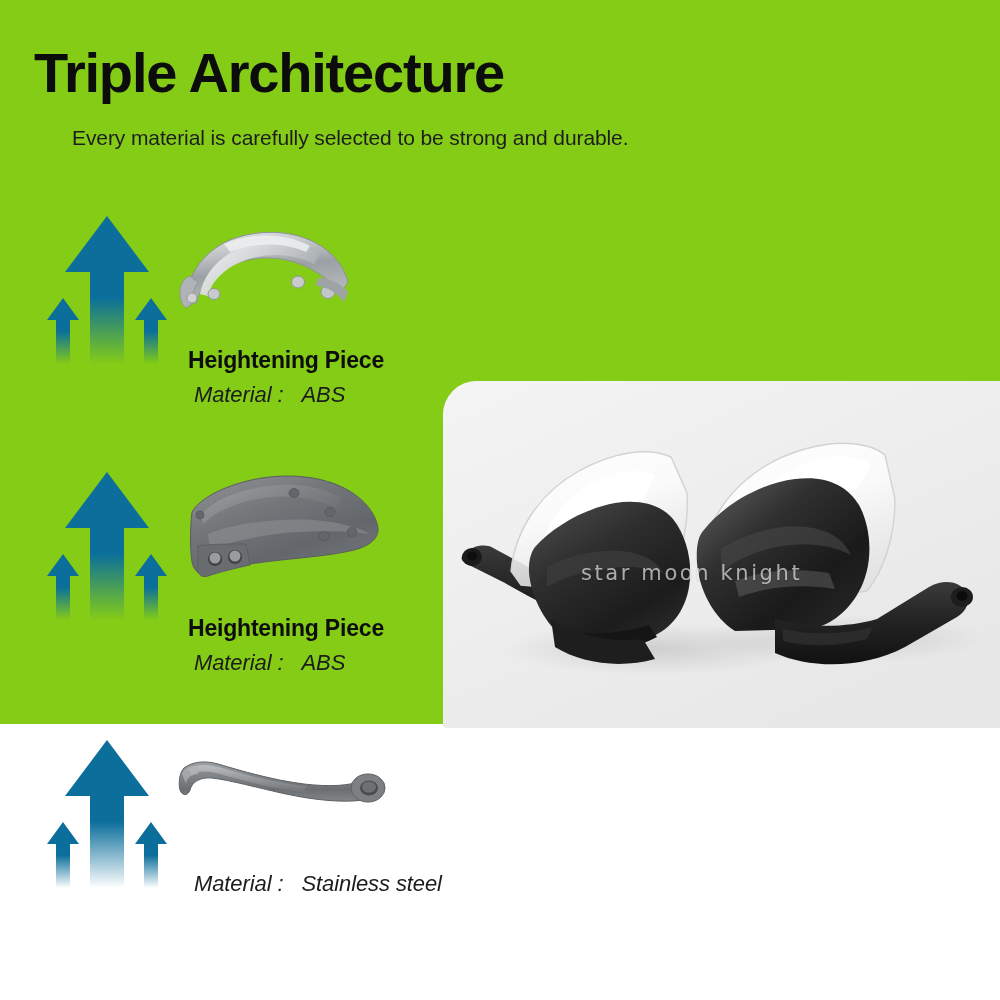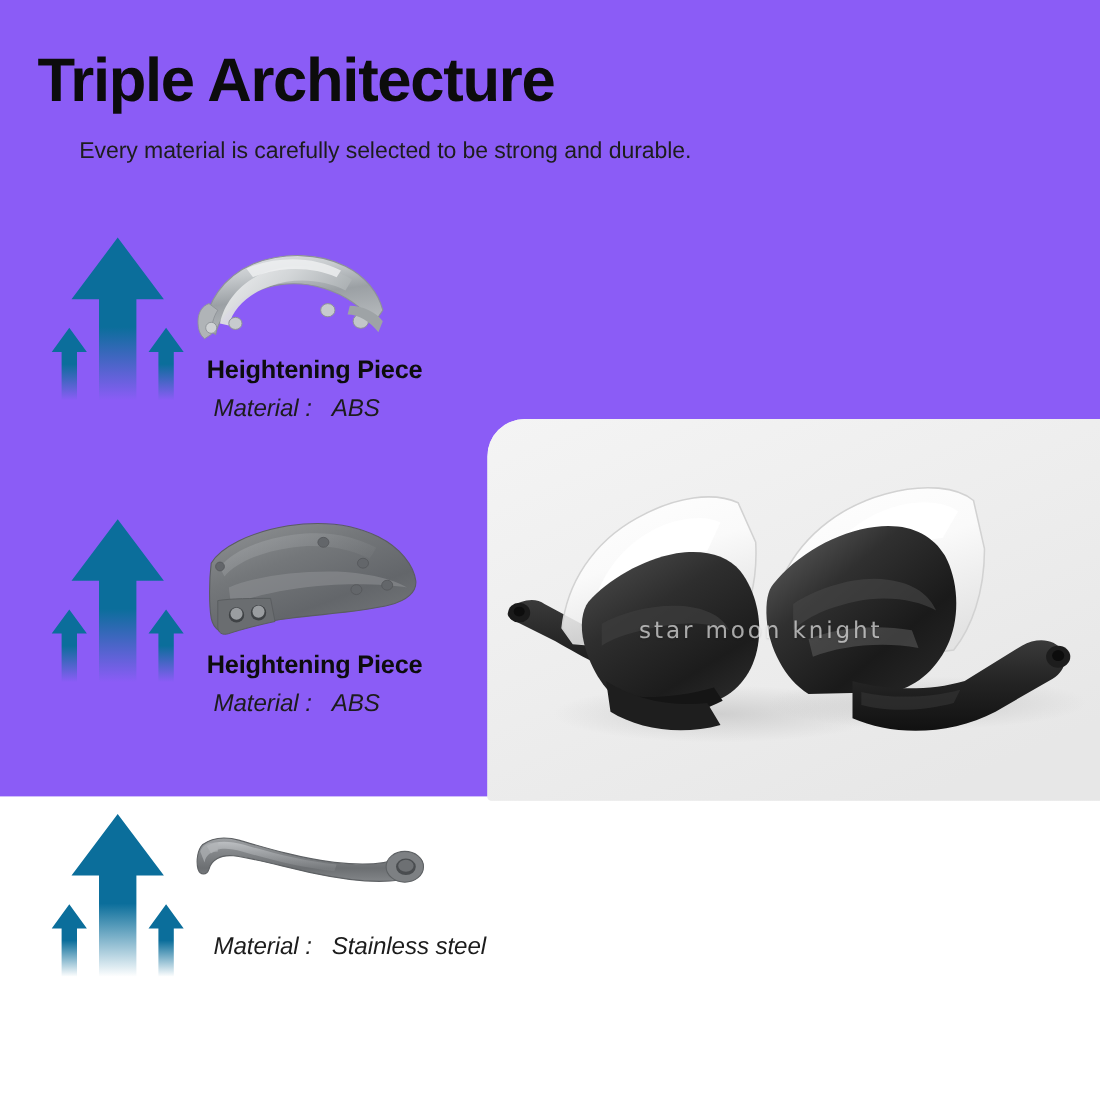--- a/index.html
+++ b/index.html
@@ -2,21 +2,21 @@
 <html><head>
 <meta charset="utf-8">
 <style>
   * { box-sizing: border-box; margin: 0; padding: 0; }
   html, body {
     width: 1000px; height: 1000px;
     background: #ffffff;
     font-family: "Liberation Sans", sans-serif;
     overflow: hidden;
   }
-  .page { position: relative; width: 1000px; height: 724px; background: #8b5cf6; }
+  .page { position: relative; width: 1000px; height: 724px; background: #84cc16; }
 
   
   .title {
     position: absolute; left: 34px; top: 44px;
     font-size: 56px; font-weight: 700; letter-spacing: -1.2px;
     color: #0c0c0c; line-height: 1.05; white-space: nowrap;
   }
   .subtitle {
     position: absolute; left: 34px; top: 126px;
     font-size: 21px; font-weight: 400; color: #1d1d1d;
@@ -50,21 +50,21 @@
 
   .arrows { position: absolute; left: 44px; top: 0; width: 126px; height: 152px; }
   .arrows svg { display: block; width: 126px; height: 152px; }
 
   .part { position: absolute; }
   .part svg { display: block; }
   .part-1 { left: 178px; top: 14px; }
   .part-2 { left: 178px; top: -6px; }
   .part-3 { left: 178px; top: 10px; }
 
-  .labels { position: absolute; left: 188px; }
+  .labels { position: absolute; left: 188px; margin-top: 24px; }
   .lab-1 { top: 110px; }
   .lab-2 { top: 122px; }
   .lab-3 { top: 104px; }
 
   .part-name {
     font-size: 23px; font-weight: 700; color: #0d0d0d;
     letter-spacing: -0.2px; white-space: nowrap; line-height: 1.25;
   }
   .part-material {
     font-size: 22px; font-weight: 400; color: #1c1c1c;

